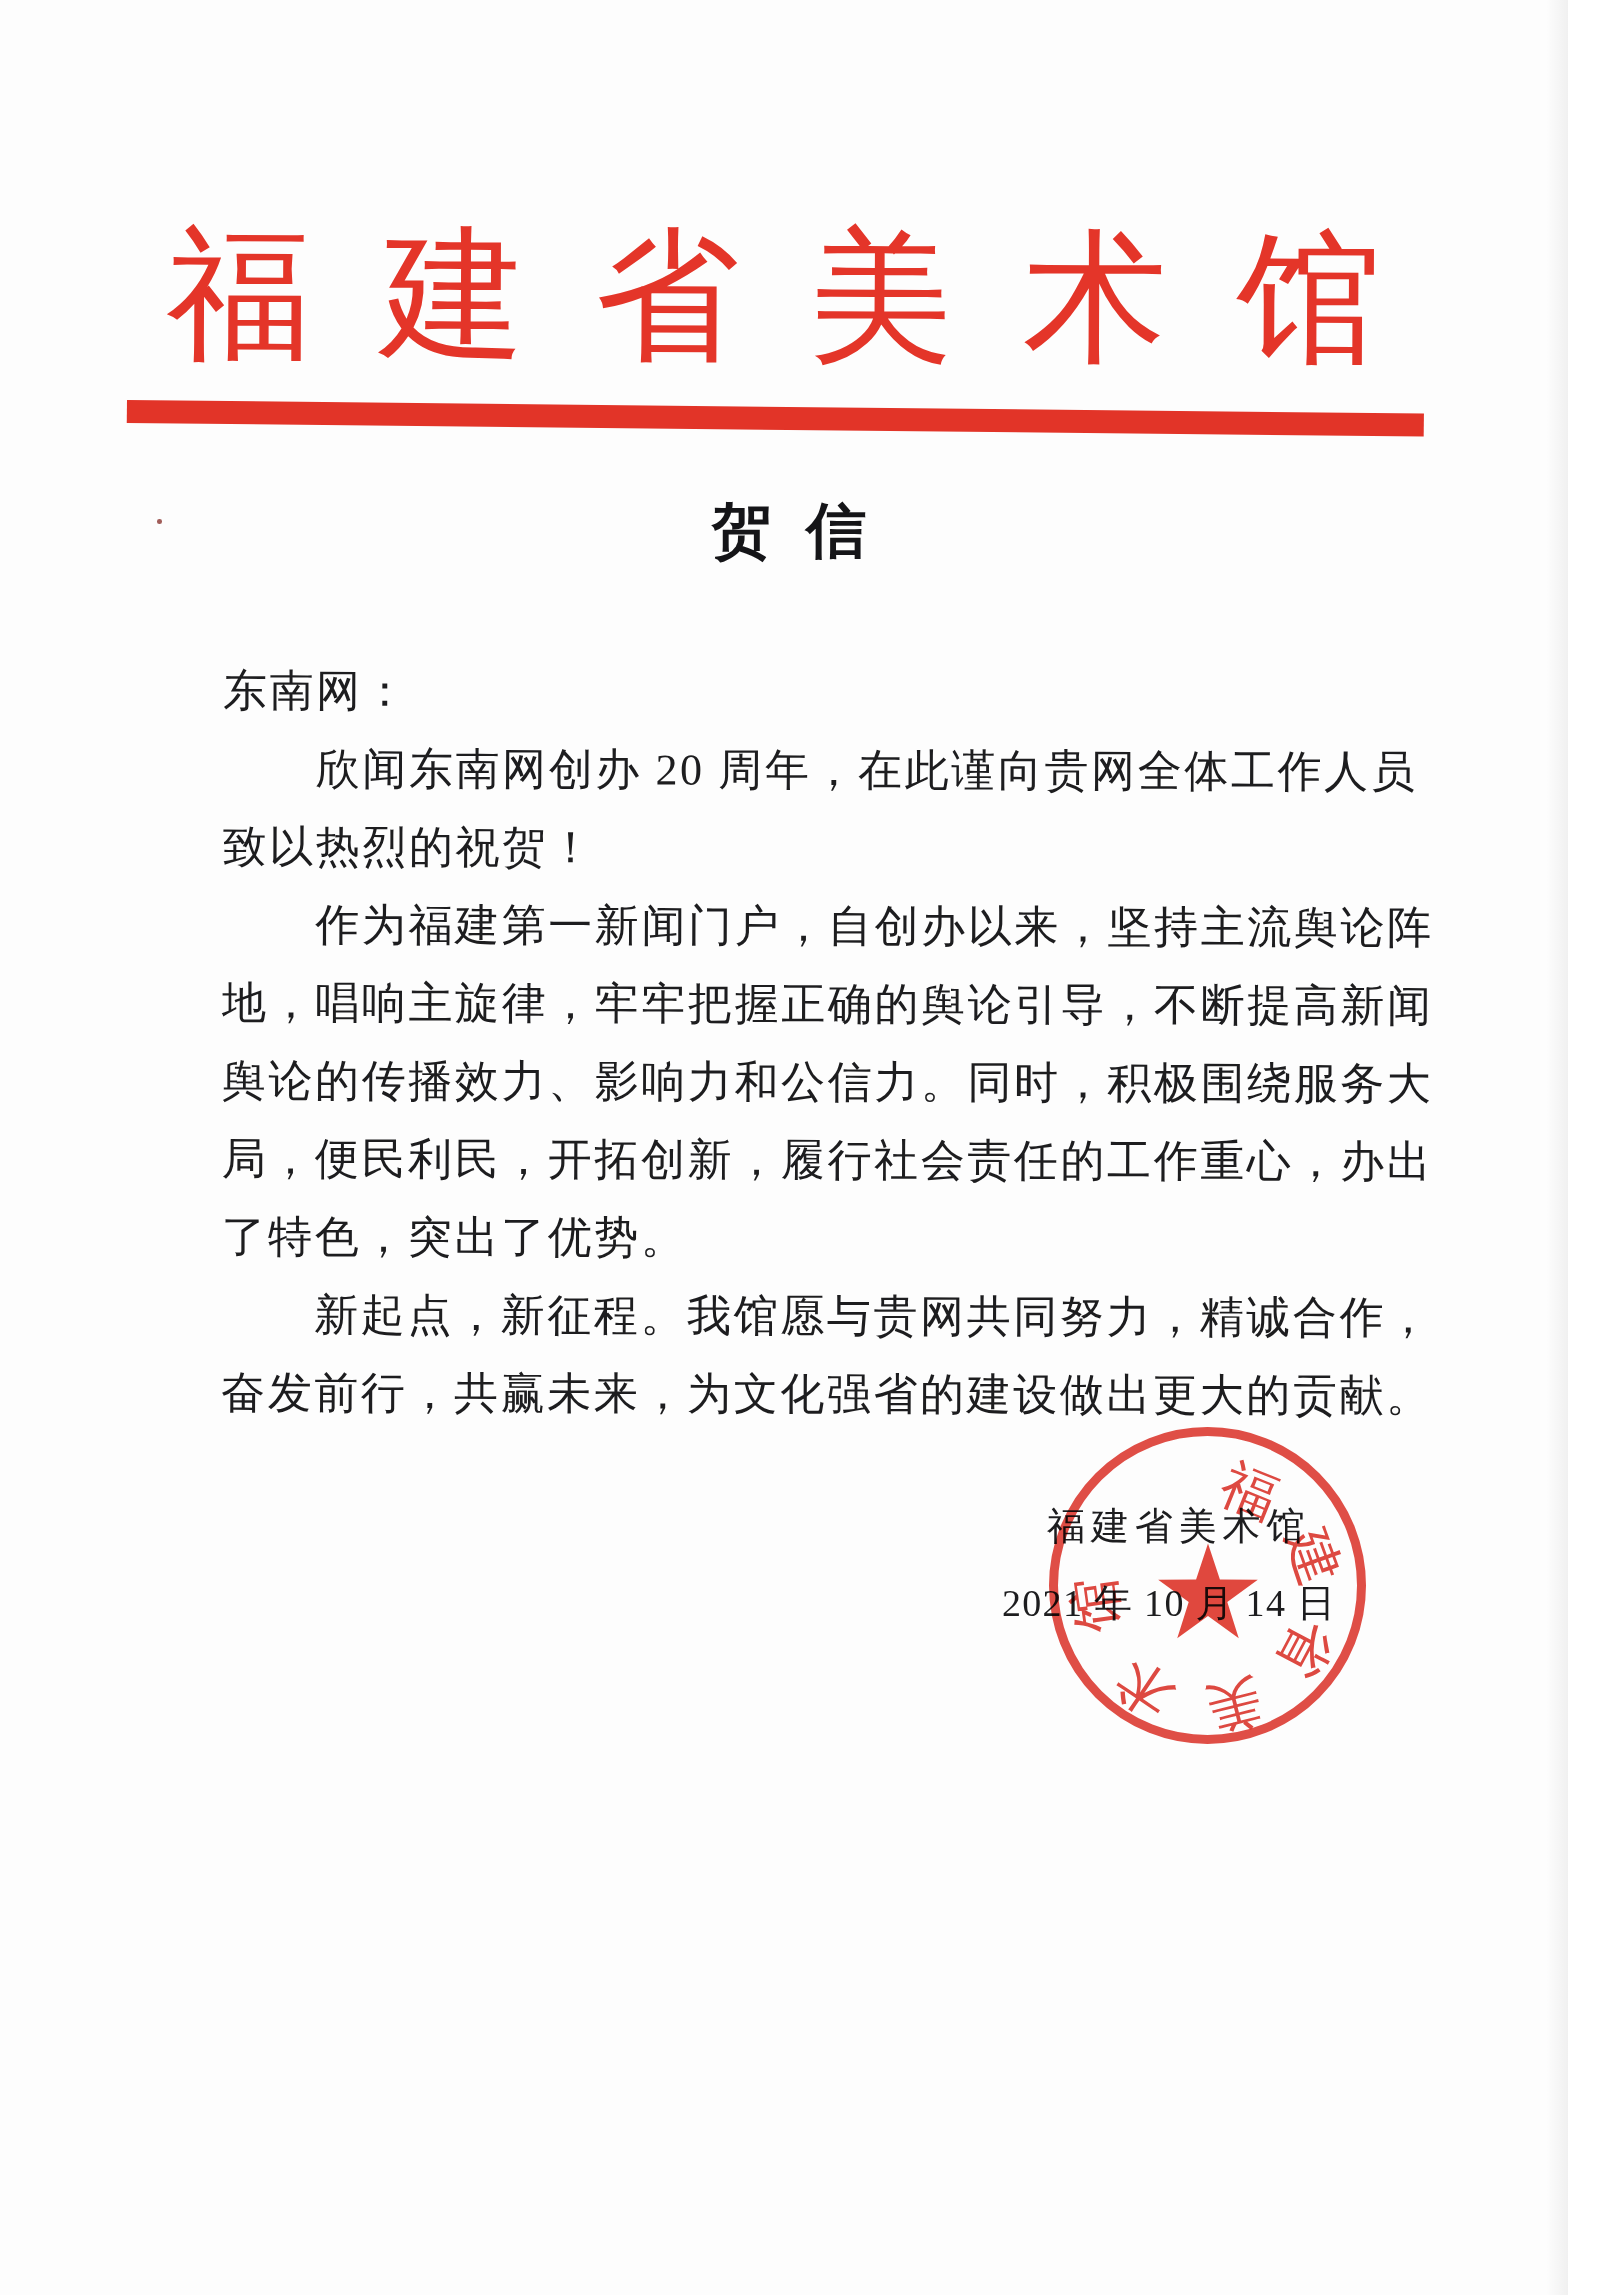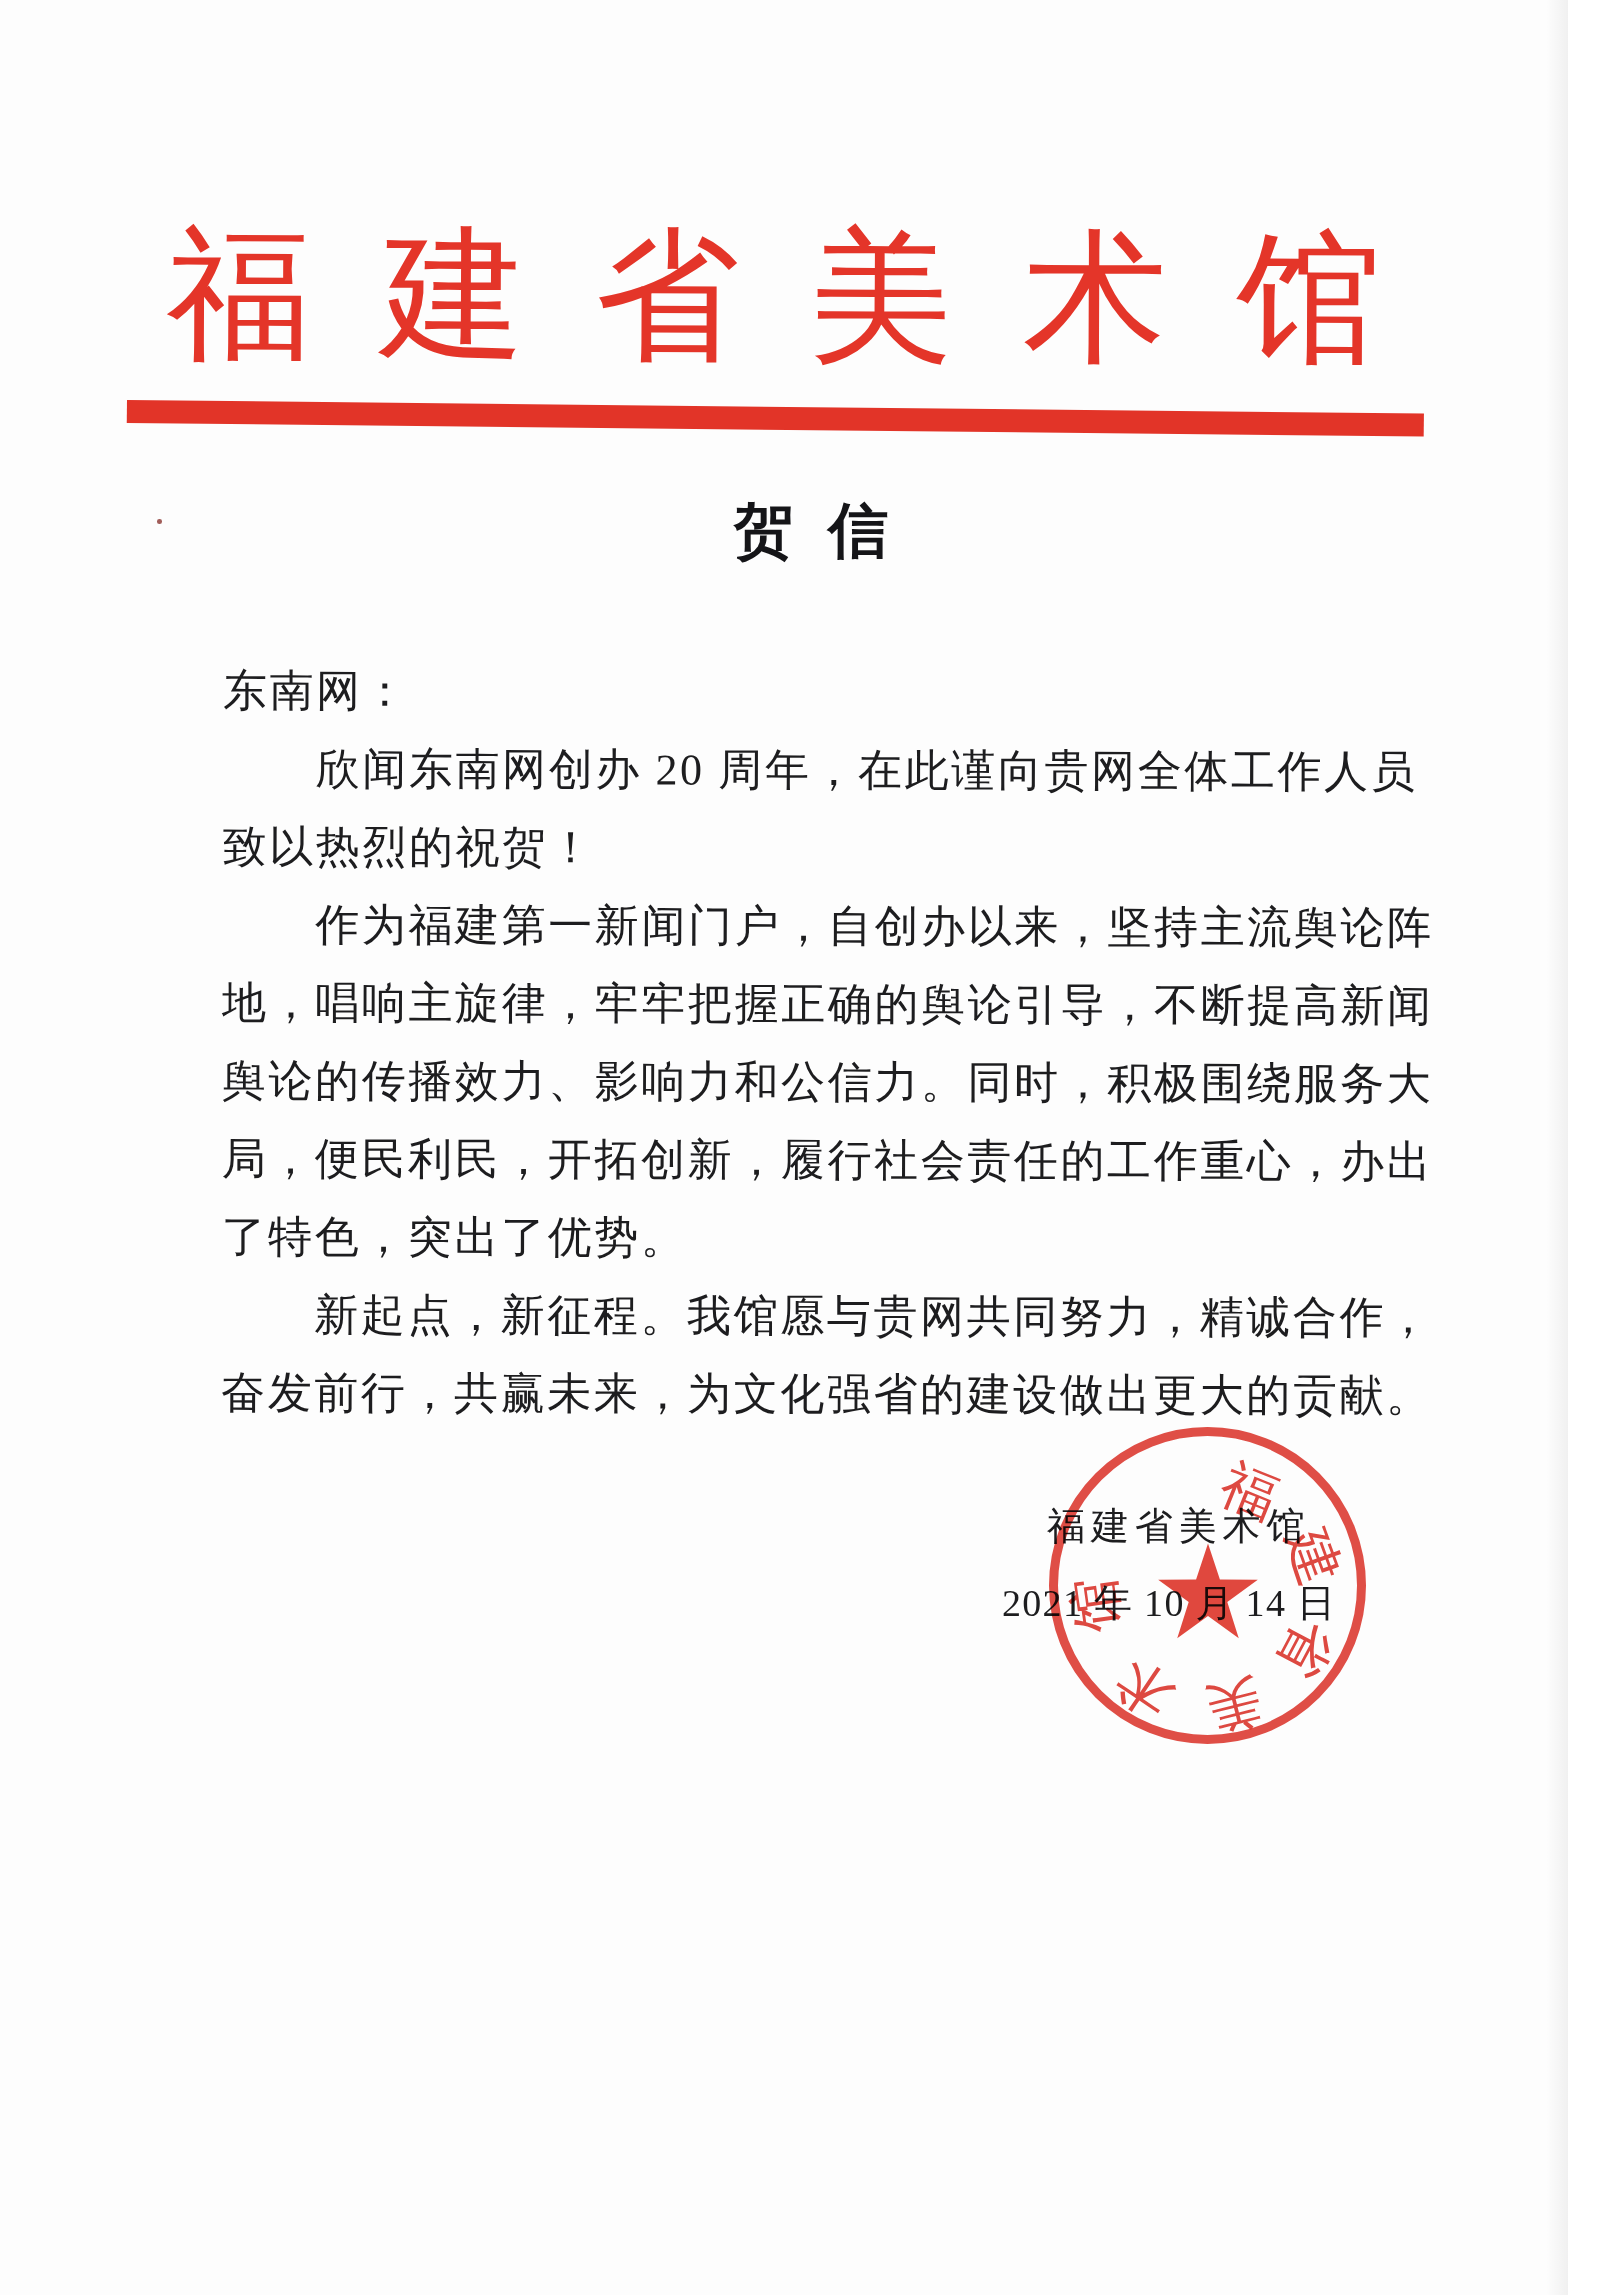--- a/index.html
+++ b/index.html
@@ -49,21 +49,20 @@
     left: 0;
     top: 500px;
     width: 1582px;
     text-align: center;
     font-size: 60px;
     line-height: 63px;
     font-weight: 700;
     letter-spacing: 3.9px;
     word-spacing: 11.8px;
     color: #151518;
-    padding-left: 22px;
   }
 
   
   .speck {
     position: absolute;
     left: 157px;
     top: 519px;
     width: 4.6px;
     height: 4.6px;
     border-radius: 50%;

